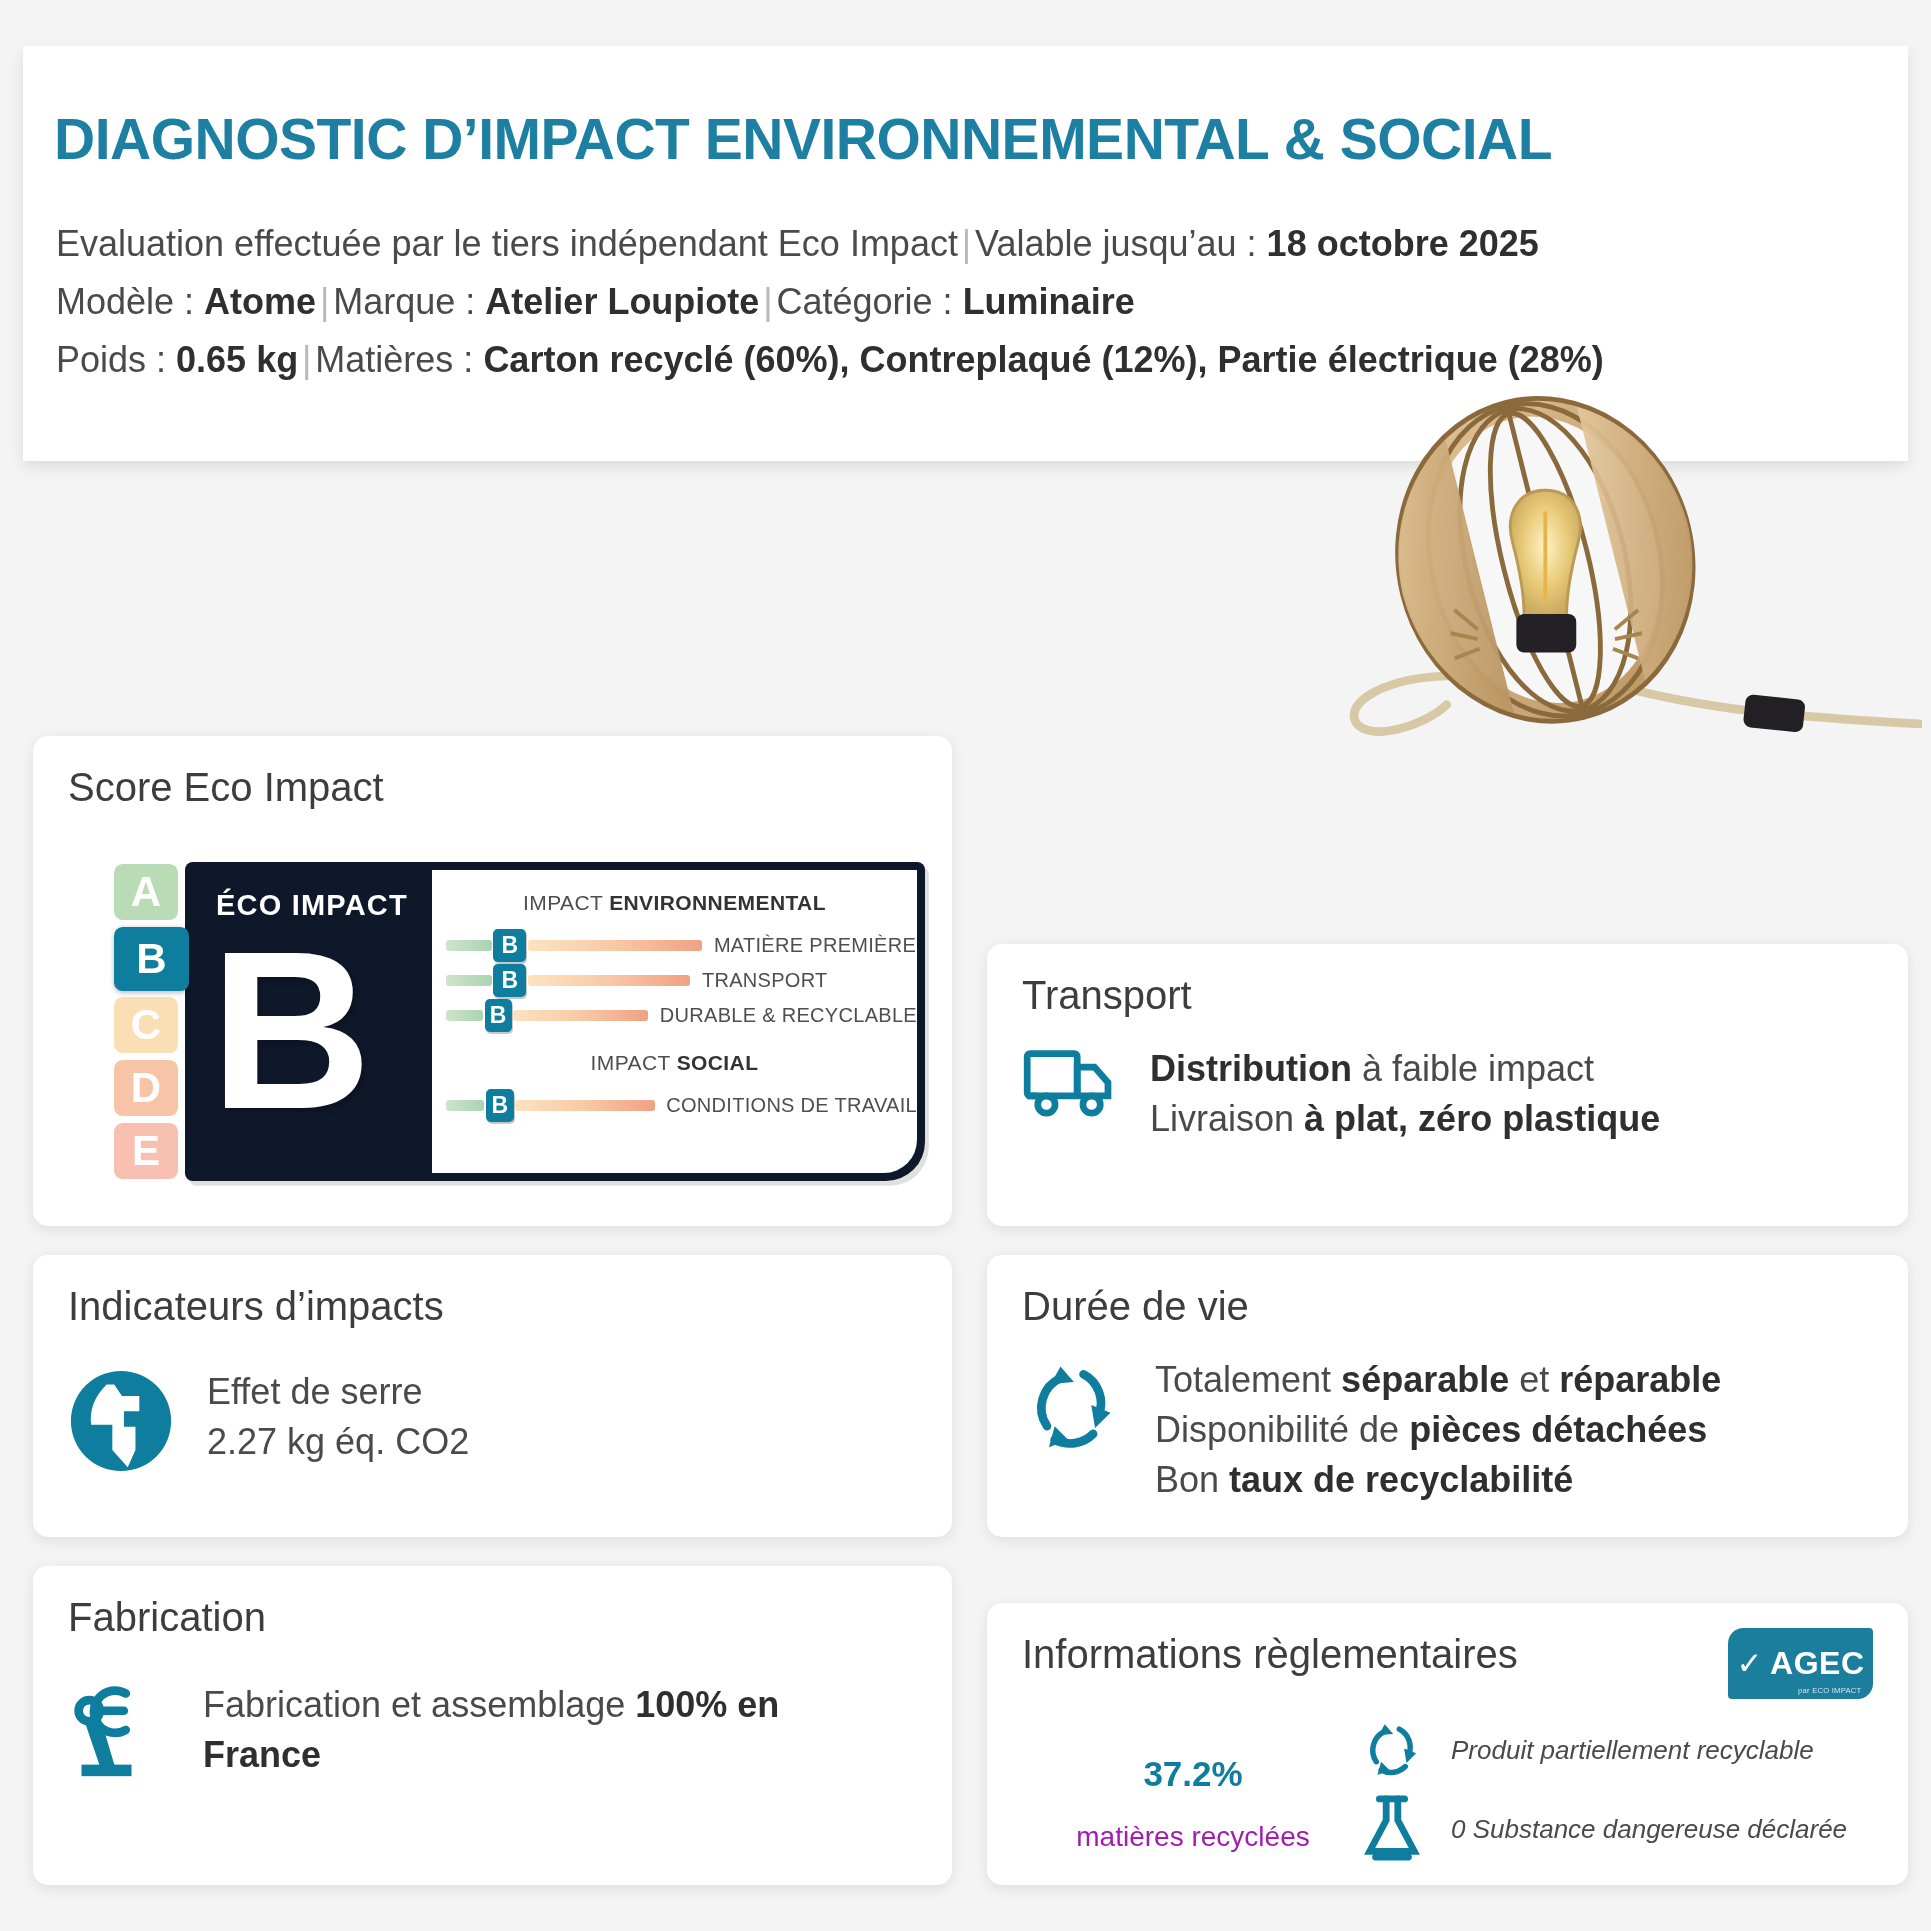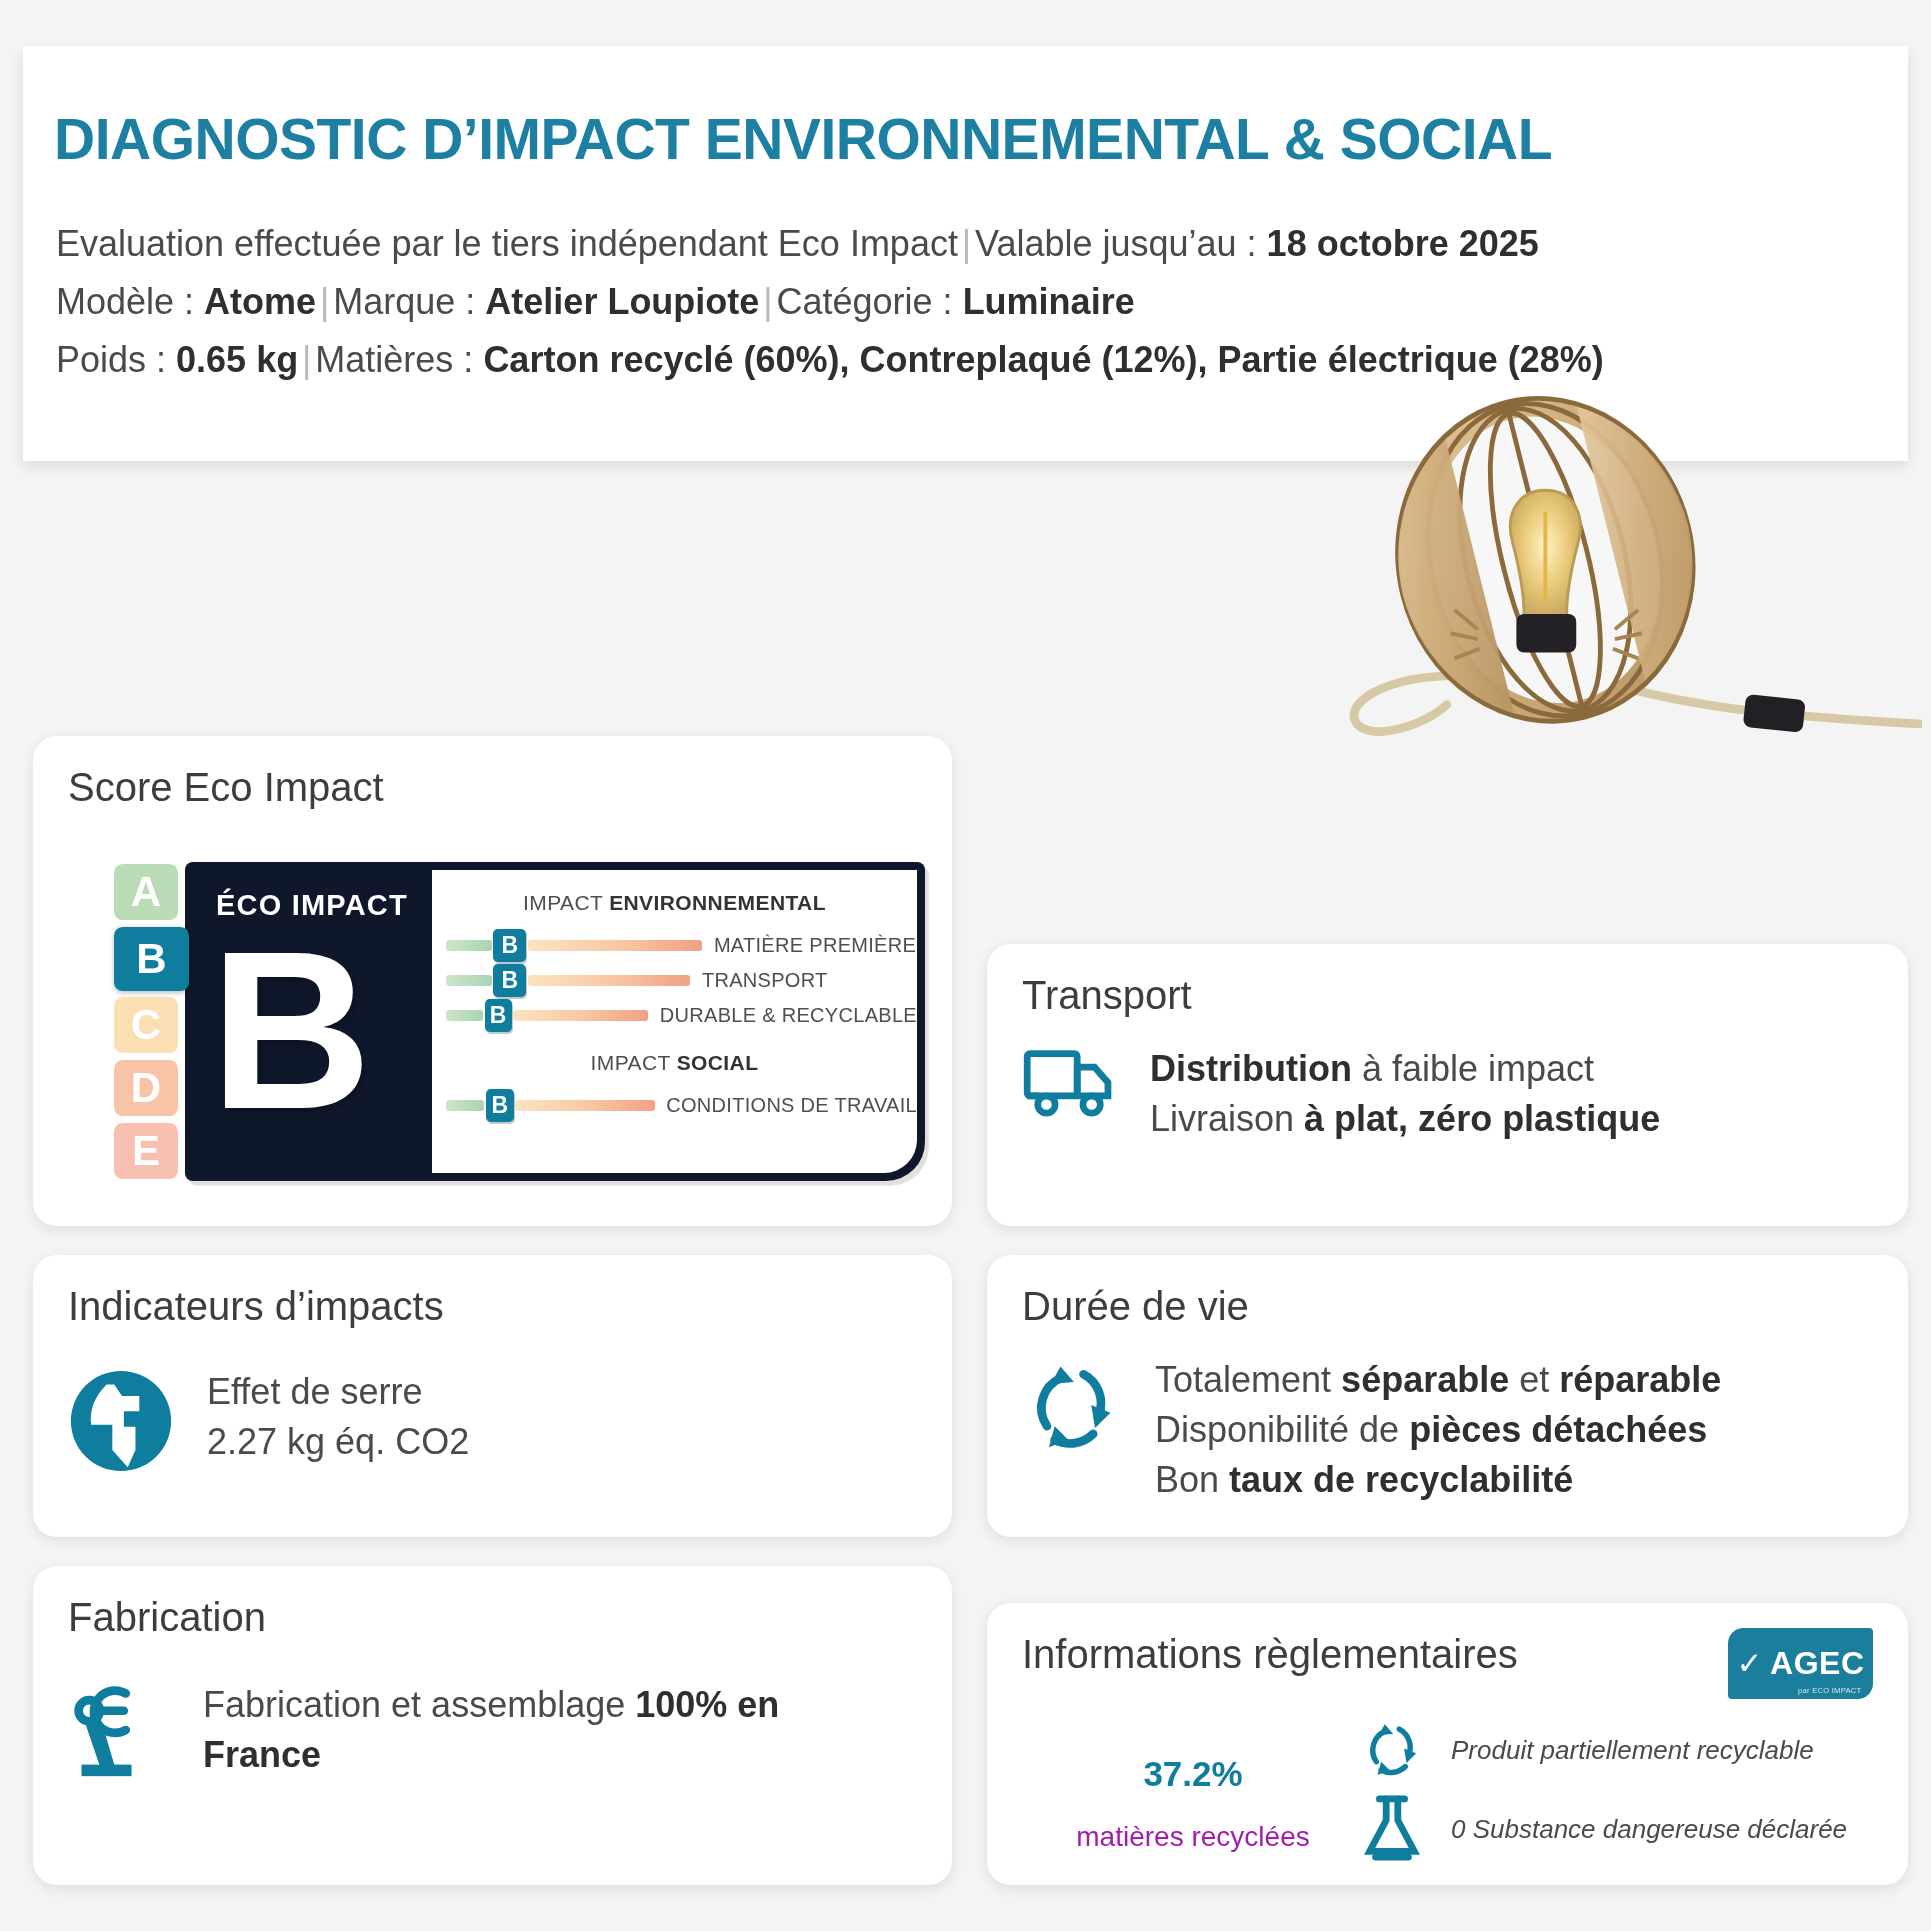--- a/index.html
+++ b/index.html
@@ -37,21 +37,21 @@
   
   .product-photo {
     position: absolute; left: 1188px; top: 386px;
     width: 734px; height: 367px;
   }
 
   
   .card {
     position: absolute;
     background: #ffffff;
-    border-radius: 24px;
+    border-radius: 15px;
     box-shadow: 0 3.9px 13.5px rgba(0,0,0,0.09);
   }
   .card-title {
     position: absolute; left: 35px; top: 29px;
     font-size: 40px; font-weight: 400; color: #3d3d3d;
     white-space: nowrap;
   }
   .card-body {
     position: absolute; display: flex; align-items: flex-start; gap: 33px;
   }

